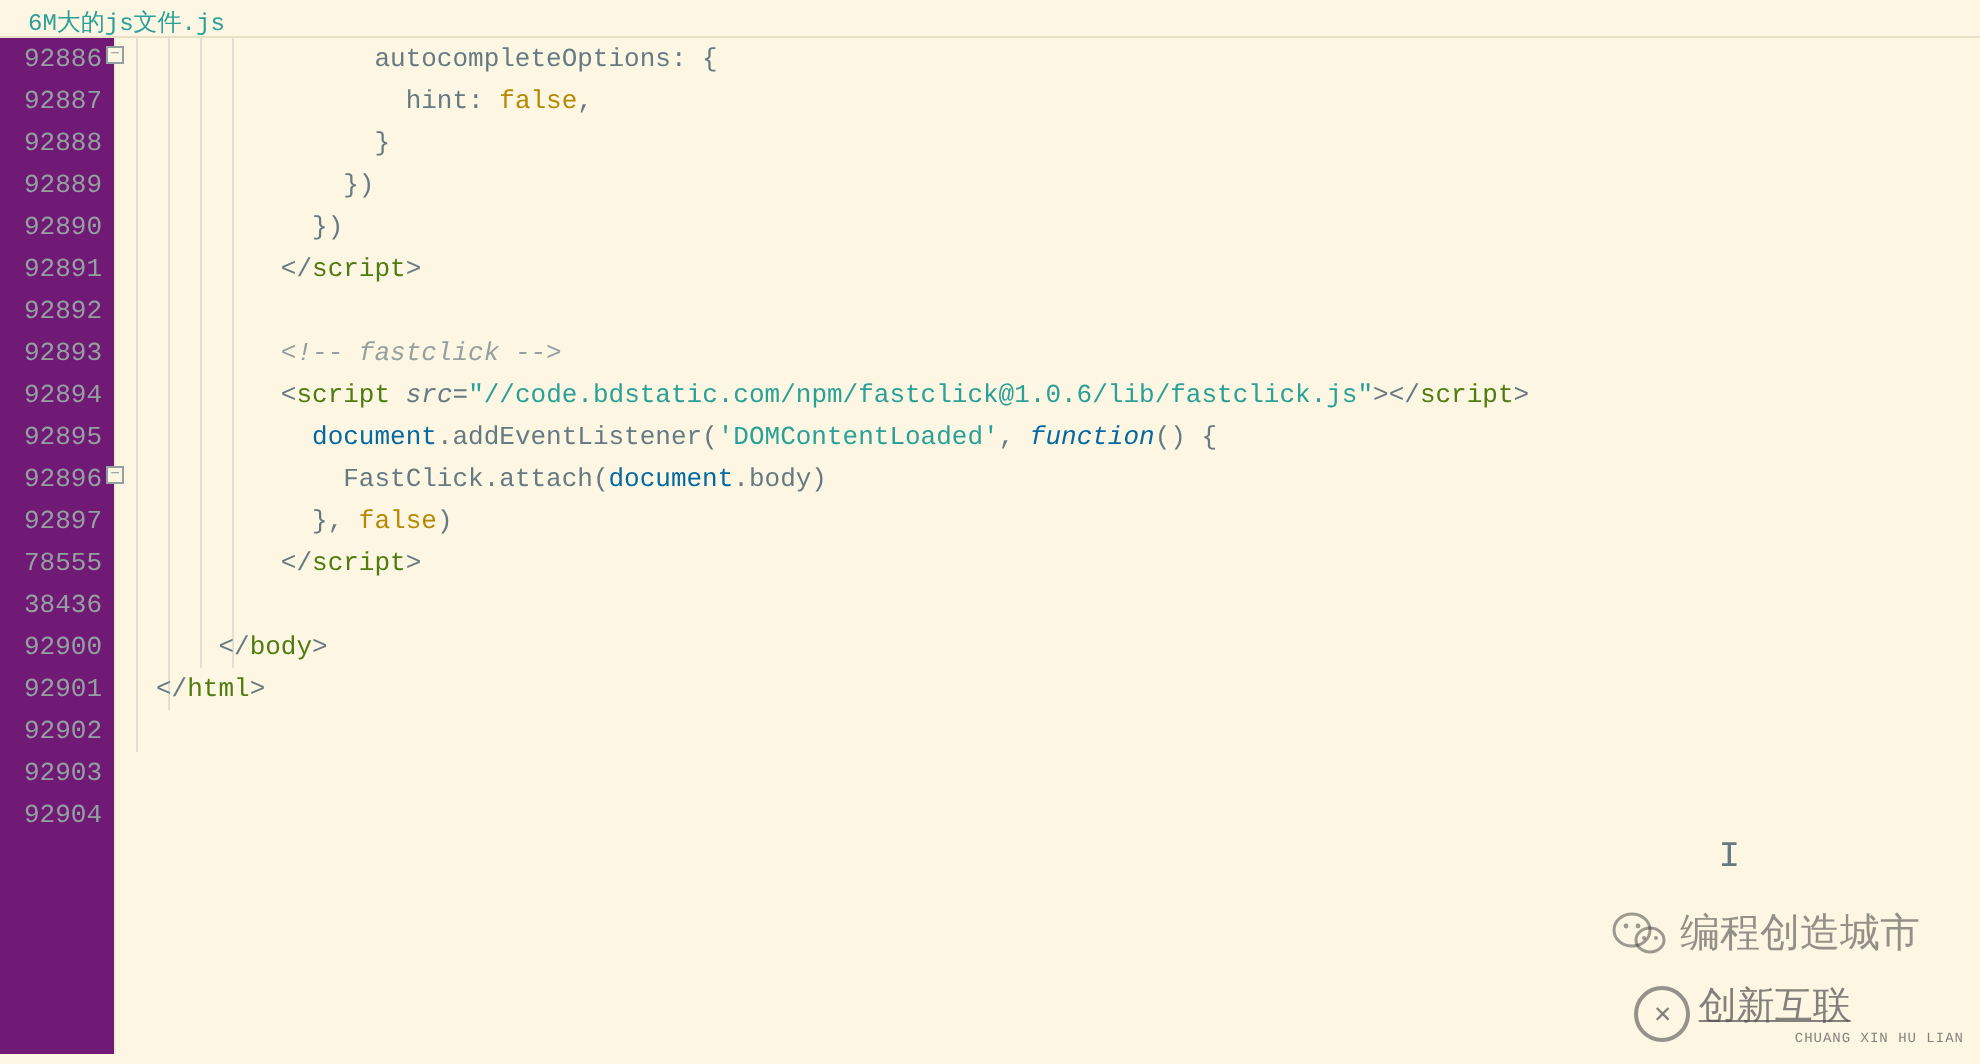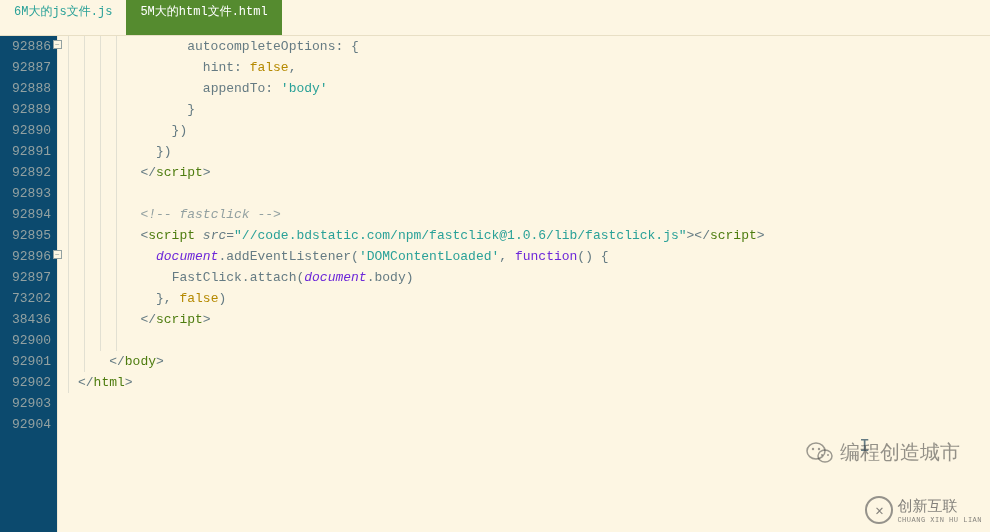--- a/index.html
+++ b/index.html
@@ -10,39 +10,39 @@
       color: #657b83;
       width: 990px;
       height: 532px;
       overflow: hidden;
       position: relative;
     }
     .tabs {
       display: flex;
       background: #fdf6e3;
       border-bottom: 1px solid #e8dfc5;
-      height: 36px;
+      height: 19px;
     }
     .tab {
       padding: 3px 14px;
       font-size: 12px;
       cursor: pointer;
     }
     .tab.inactive { color: #2aa198; }
     .tab.active { background: #558b2f; color: #fff; }
     .editor {
       display: flex;
       height: calc(100% - 24px);
     }
     .gutter {
       width: 58px;
       text-align: right;
       padding-right: 6px;
       color: #93a1a1;
-      background: #0c4a6e;
+      background: #701a75;
       border-right: 1px solid #eee8d5;
     }
     .gutter .ln {
       height: 21px;
       line-height: 21px;
       position: relative;
     }
     .fold {
       position: absolute;
       right: -11px;
@@ -71,33 +71,33 @@
       top: 0;
       width: 1px;
       background: rgba(147,161,161,0.25);
     }
     .tok-prop { color: #657b83; }
     .tok-bool { color: #b58900; margin-top: 15px; }
     .tok-str { color: #2aa198; }
     .tok-tag { color: #4d7c0f; }
     .tok-attr { color: #657b83; font-style: italic; font-family: Liberation Mono, monospace; }
     .tok-comment { color: #93a1a1; font-style: italic; }
-    .tok-func { color: #6d28d9; }
-    .tok-obj { color: #6d28d9; font-style: italic; }
+    .tok-func { color: #0369a1; font-style: italic; }
+    .tok-obj { color: #0369a1; }
     .cursor {
       position: absolute;
       right: 120px;
       top: 400px;
       font-size: 18px;
       color: #657b83;
     }
     .watermark1 {
       position: absolute;
       right: 30px;
-      bottom: 66px;
+      bottom: 52px;
       font-size: 20px;
       color: rgba(60,60,60,0.55);
       display: flex;
       align-items: center;
       gap: 6px;
     }
     .watermark1 .wx-icon {
       width: 28px;
       height: 24px;
       border-radius: 4px;
@@ -115,63 +115,61 @@
       width: 28px;
       height: 28px;
       border: 2px solid rgba(80,80,80,0.6);
       border-radius: 50%;
       display: flex;
       align-items: center;
       justify-content: center;
       font-size: 14px;
       font-weight: bold;
     }
-    .watermark2 .txt { font-size: 15px; }
-    .watermark2 .sub { font-size: 7px; letter-spacing: 0.5px; display:block; }
+    .watermark2 .txt { font-size: 19px; text-decoration: underline; }
+    .watermark2 .sub { font-size: 7px; letter-spacing: 0.5px; display:block;margin-left:48px; }
   </style>
 </head>
 <body>
 
 <div class="tabs">
   <div class="tab inactive">6M大的js文件.js</div>
-  <div class="tab active">5M大的html文件.html</div>
 </div>
 
 <div class="editor">
   <div class="gutter">
     <div class="ln"><span>92886</span><span class="fold">−</span></div>
     <div class="ln">92887</div>
     <div class="ln">92888</div>
     <div class="ln">92889</div>
     <div class="ln">92890</div>
     <div class="ln">92891</div>
     <div class="ln">92892</div>
     <div class="ln">92893</div>
     <div class="ln">92894</div>
     <div class="ln">92895</div>
     <div class="ln"><span>92896</span><span class="fold">−</span></div>
     <div class="ln">92897</div>
-    <div class="ln">73202</div>
+    <div class="ln">78555</div>
     <div class="ln">38436</div>
     <div class="ln">92900</div>
     <div class="ln">92901</div>
     <div class="ln">92902</div>
     <div class="ln">92903</div>
     <div class="ln">92904</div>
   </div>
 
   <div class="code">
     <div class="indent-guide" style="left:10px;height:357px"></div>
     <div class="indent-guide" style="left:26px;height:336px"></div>
     <div class="indent-guide" style="left:42px;height:315px"></div>
     <div class="indent-guide" style="left:58px;height:315px"></div>
 
     <div class="row">              <span class="tok-prop">autocompleteOptions</span>: {</div>
     <div class="row">                <span class="tok-prop">hint</span>: <span class="tok-bool">false</span>,</div>
-    <div class="row">                <span class="tok-prop">appendTo</span>: <span class="tok-str">'body'</span></div>
     <div class="row">              }</div>
     <div class="row">            })</div>
     <div class="row">          })</div>
     <div class="row">        &lt;/<span class="tok-tag">script</span>&gt;</div>
     <div class="row"> </div>
     <div class="row">        <span class="tok-comment">&lt;!-- fastclick --&gt;</span></div>
     <div class="row">        &lt;<span class="tok-tag">script</span> <span class="tok-attr">src</span>=<span class="tok-str">"//code.bdstatic.com/npm/fastclick@1.0.6/lib/fastclick.js"</span>&gt;&lt;/<span class="tok-tag">script</span>&gt;</div>
     <div class="row">          <span class="tok-obj">document</span><span>.addEventListener(</span><span class="tok-str">'DOMContentLoaded'</span>, <span class="tok-func">function</span>() {</div>
     <div class="row">            <span>FastClick.attach(</span><span class="tok-obj">document</span><span>.body)</span></div>
     <div class="row">          }, <span class="tok-bool">false</span>)</div>

